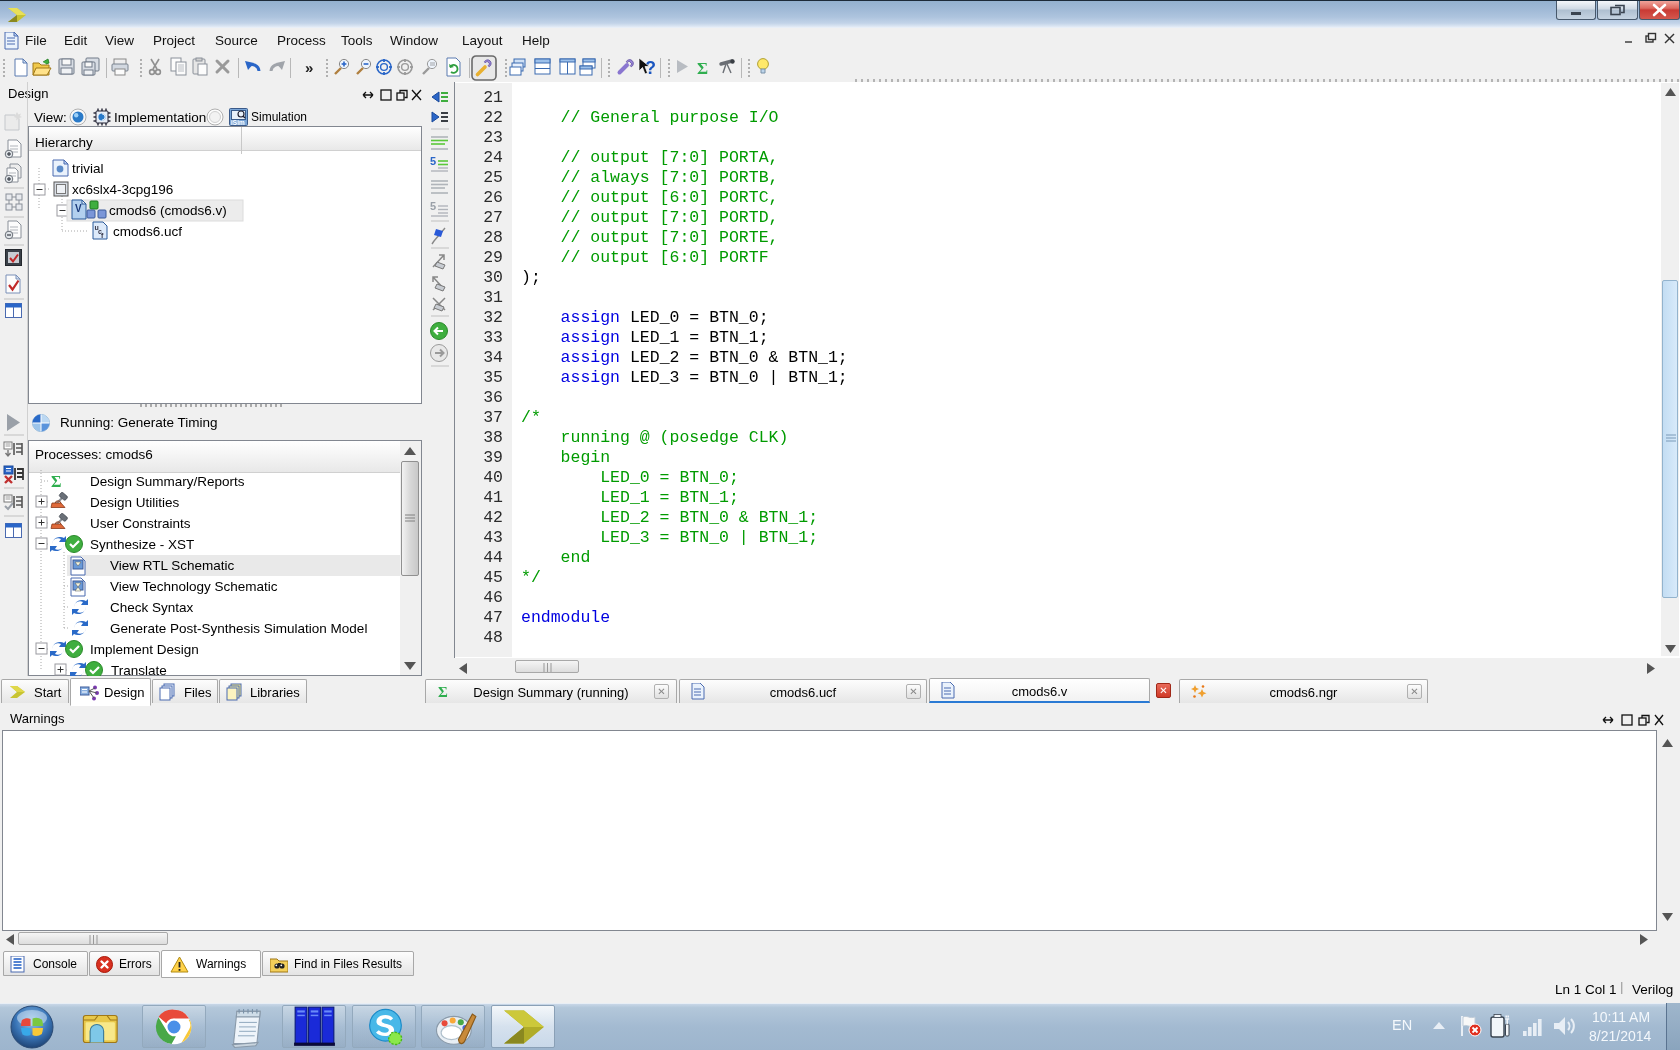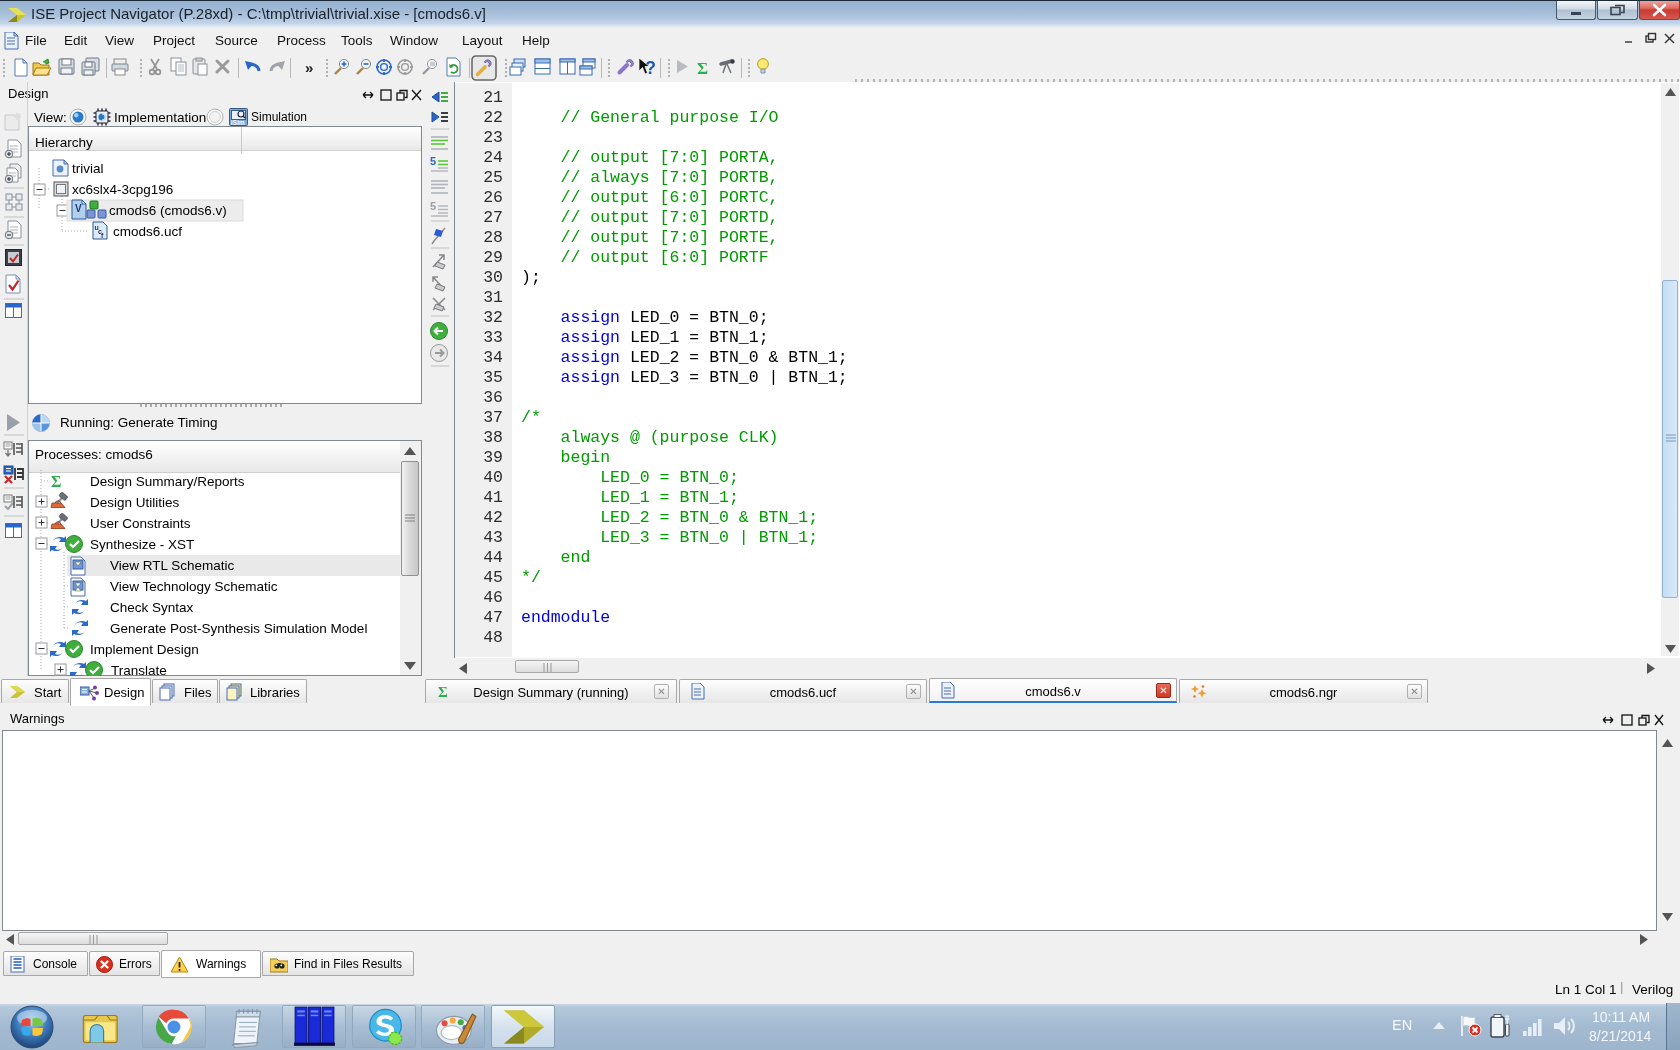--- a/index.html
+++ b/index.html
@@ -82,21 +82,20 @@
 </style>
 </head>
 <body>
 
 <div id="titlebar">
   <svg class="abs" style="left:7px;top:4px" width="20" height="20" viewBox="0 0 20 20">
     <polygon points="1,3 10,3 19,10 10,17 1,17 10,10" fill="#c8c432"></polygon>
     <polygon points="1,3 10,3 19,10 10,10" fill="#e8e05a"></polygon>
     <polygon points="1,17 10,17 10,10" fill="#8a8820"></polygon>
   </svg>
-  <span class="title">ISE Project Navigator (P.28xd) - C:\tmp\trivial\trivial.xise - [cmods6.v]</span>
 </div>
 <div class="winbtn" id="btnmin"><svg width="38" height="18" viewBox="0 0 38 18">
       <rect x="14" y="11" width="10" height="3" fill="#3a4450"></rect>
     </svg></div>
 <div class="winbtn" id="btnmax"><svg width="39" height="18" viewBox="0 0 39 18">
       <g fill="none" stroke="#3a4450" stroke-width="1.6">
         <rect x="13" y="6.5" width="9" height="7"></rect>
         <path d="M17,4.5 h9 v7 h-3"></path>
       </g>
     </svg></div>
@@ -885,21 +884,21 @@
 <span class="c">    // output [7:0] PORTE,</span>
 <span class="c">    // output [6:0] PORTF</span>
 <span>);</span>
 <span> </span>
 <span>    <span class="k">assign</span> LED_0 = BTN_0;</span>
 <span>    <span class="k">assign</span> LED_1 = BTN_1;</span>
 <span>    <span class="k">assign</span> LED_2 = BTN_0 &amp; BTN_1;</span>
 <span>    <span class="k">assign</span> LED_3 = BTN_0 | BTN_1;</span>
 <span> </span>
 <span class="c">/*</span>
-<span class="c">    always @ (purpose CLK)</span>
+<span class="c">    running @ (posedge CLK)</span>
 <span class="c">    begin</span>
 <span class="c">        LED_0 = BTN_0;</span>
 <span class="c">        LED_1 = BTN_1;</span>
 <span class="c">        LED_2 = BTN_0 &amp; BTN_1;</span>
 <span class="c">        LED_3 = BTN_0 | BTN_1;</span>
 <span class="c">    end</span>
 <span class="c">*/</span>
 <span> </span>
 <span><span class="k">endmodule</span></span>
 <span> </span></div>
@@ -993,21 +992,21 @@
     <path d="M1,0 h8 l4,4 v12 h-12 z" fill="#eaf2fc" stroke="#4a6ab0"></path>
     <g stroke="#4a6ab0">
         <line x1="3" y1="6" x2="10" y2="6"></line>
         <line x1="3" y1="9" x2="10" y2="9"></line>
         <line x1="3" y1="12" x2="10" y2="12"></line>
       </g>
   </svg>
   <span class="lbl">cmods6.ucf</span>
   <div class="xbtn" style="left:226px">✕</div>
 </div>
-<div class="dtab" style="left:929px;top:678px;width:248px;background:linear-gradient(to bottom,#ffffff,#f2f2f2);height:25px;border-bottom:2px solid #2a7ad4">
+<div class="dtab" style="left:929px;top:678px;width:221px;background:linear-gradient(to bottom,#ffffff,#f2f2f2);height:25px;border-bottom:2px solid #2a7ad4">
   <svg class="abs" style="left:11px;top:3px" width="14" height="17" viewBox="0 0 14 17">
     <path d="M1,0 h8 l4,4 v12 h-12 z" fill="#eaf2fc" stroke="#4a6ab0"></path>
     <g stroke="#4a6ab0">
         <line x1="3" y1="6" x2="10" y2="6"></line>
         <line x1="3" y1="9" x2="10" y2="9"></line>
         <line x1="3" y1="12" x2="10" y2="12"></line>
       </g>
   </svg>
   <span class="lbl">cmods6.v</span>
   <div class="xbtn" style="left:226px;background:linear-gradient(to bottom,#e86a5a,#d03a28);border-color:#a02818;color:#fff">✕</div>

